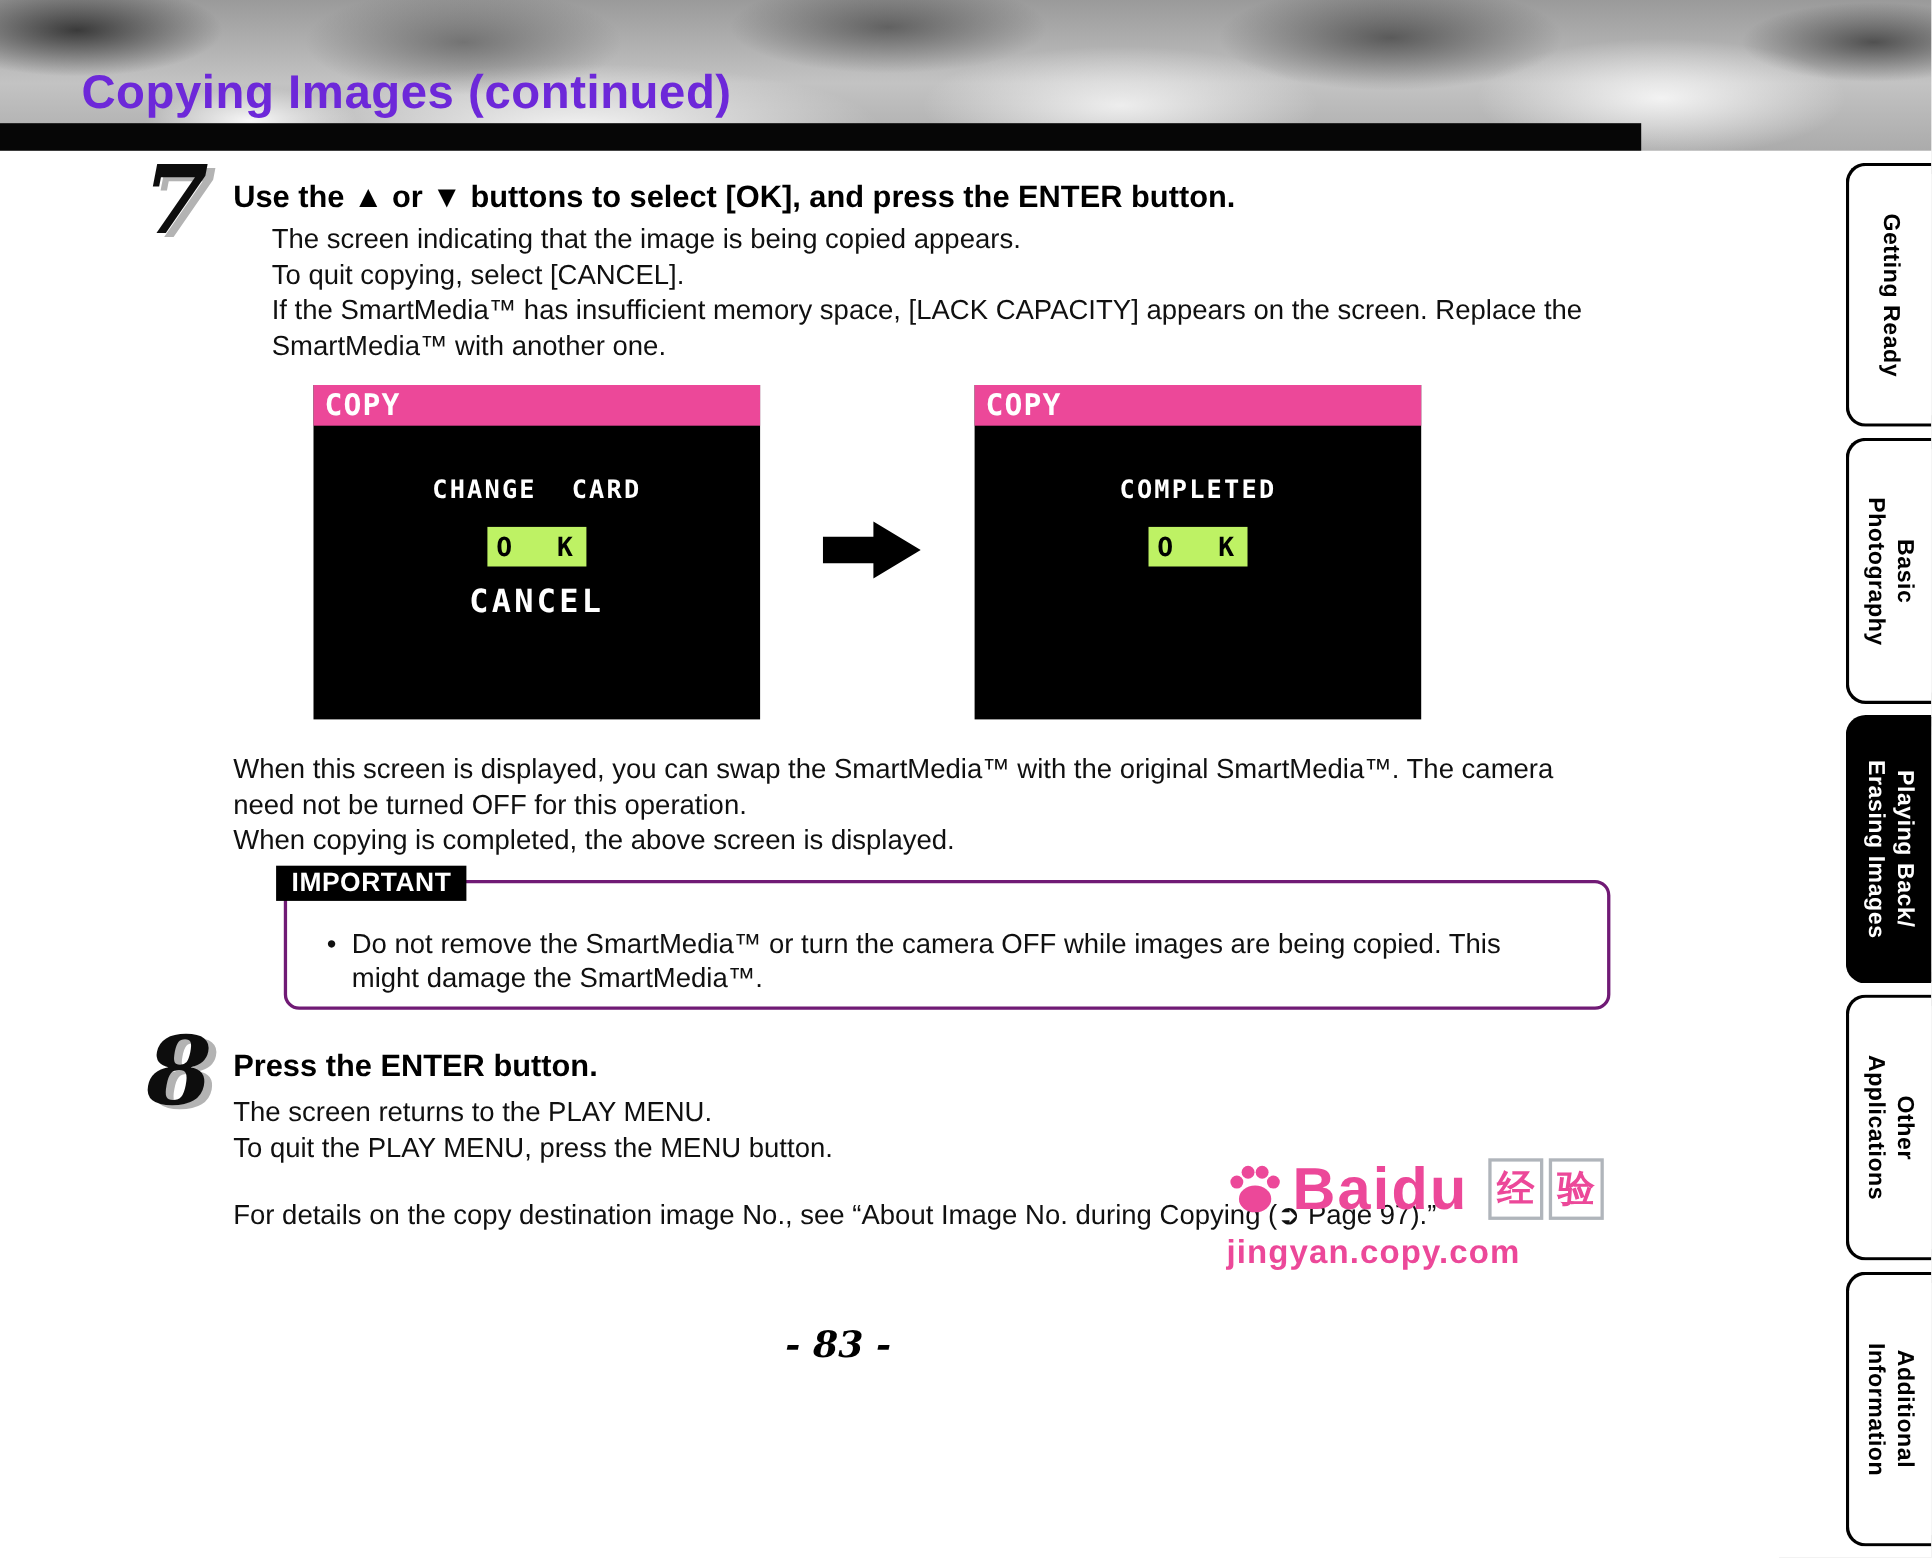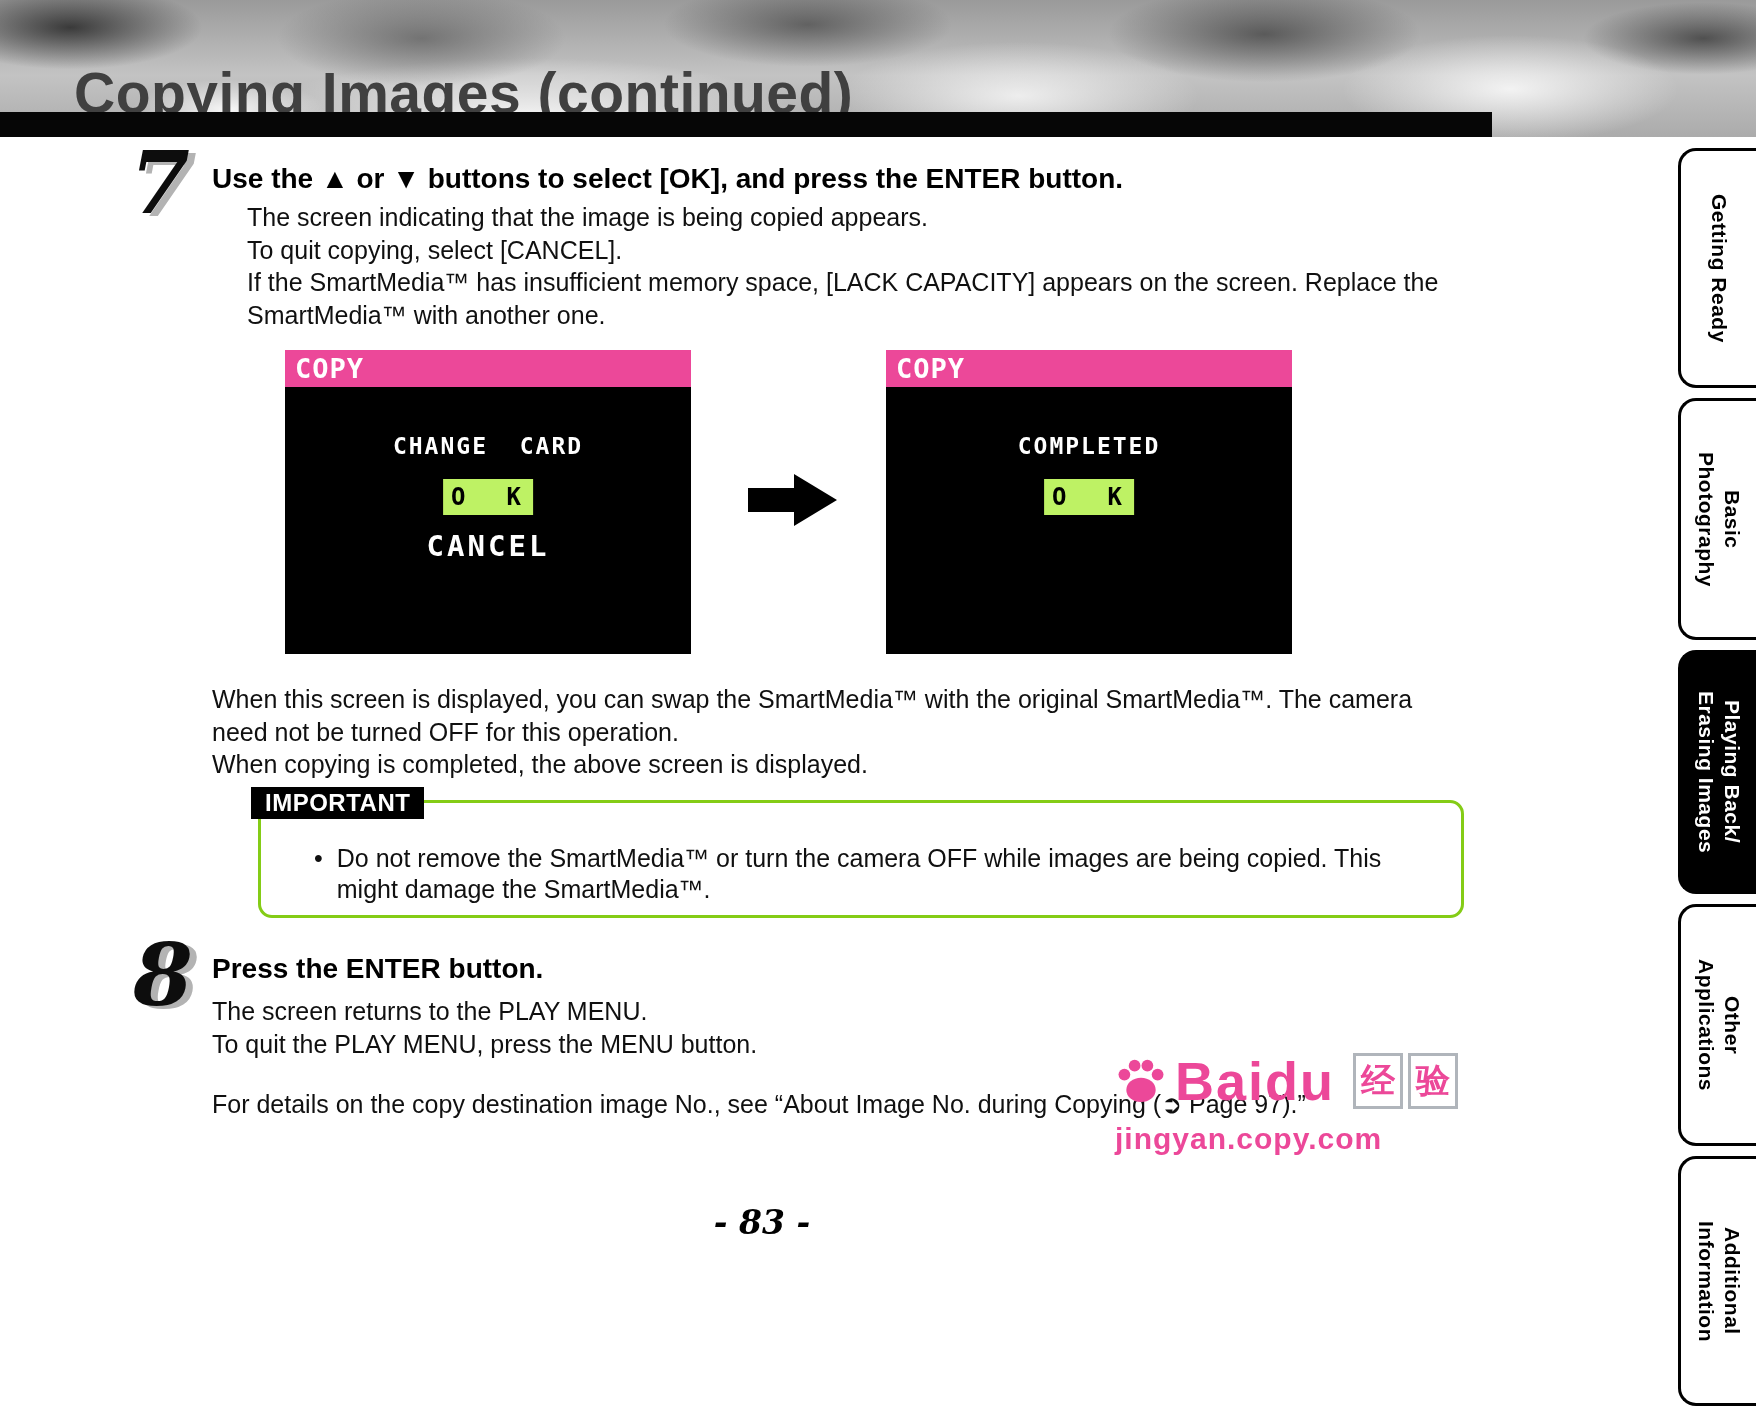--- a/index.html
+++ b/index.html
@@ -24,21 +24,21 @@
       radial-gradient(ellipse 420px 90px at 30% 85%, rgba(255,255,255,.85), transparent 65%),
       radial-gradient(ellipse 240px 70px at 46% 18%, rgba(60,60,60,.65), transparent 60%),
       radial-gradient(ellipse 300px 90px at 58% 70%, rgba(250,250,250,.80), transparent 60%),
       radial-gradient(ellipse 260px 80px at 72% 25%, rgba(55,55,55,.70), transparent 60%),
       radial-gradient(ellipse 280px 90px at 86% 65%, rgba(252,252,252,.85), transparent 60%),
       radial-gradient(ellipse 200px 60px at 97% 28%, rgba(40,40,40,.70), transparent 60%),
       linear-gradient(180deg,#9a9a9a,#c3c3c3 55%,#ababab);
   }
   .page-title {
     position: absolute; left: 74px; top: 60px;
-    font-size: 57px; font-weight: bold; color: #404040; letter-spacing: .5px;
+    font-size: 43px; font-weight: bold; color: #6d28d9; letter-spacing: .5px;
     white-space: nowrap;
   }
   .title-bar {
     position: absolute; left: 0; top: 112px;
     width: 1492px; height: 25px; background: #060606;
   }
 
   
   .tab {
     position: absolute; right: 0; width: 78px;
@@ -115,23 +115,22 @@
   .lcd-cancel {
     position: absolute; top: 142px; width: 100%; text-align: center;
     font-size: 29px; font-weight: bold; letter-spacing: 3px;
   }
   .arrow { position: absolute; left: 748px; top: 473px; }
 
   
   .important {
     position: absolute; left: 258px; top: 800px;
     width: 1206px; height: 118px;
-    border: 3px solid #84cc16; border-radius: 14px;
+    border: 3px solid #701a75; border-radius: 14px;
     background: #fff;
-    padding-left: 17px;
   }
   .important-label {
     position: absolute; left: -10px; top: -16px;
     background: #000; color: #fff;
     font-weight: bold; font-size: 24px; padding: 2px 14px; letter-spacing: .5px;
   }
   .important-body {
     display: flex; gap: 14px;
     padding: 40px 34px 0 36px;
     font-size: 25px; line-height: 31px; color: #101010;

